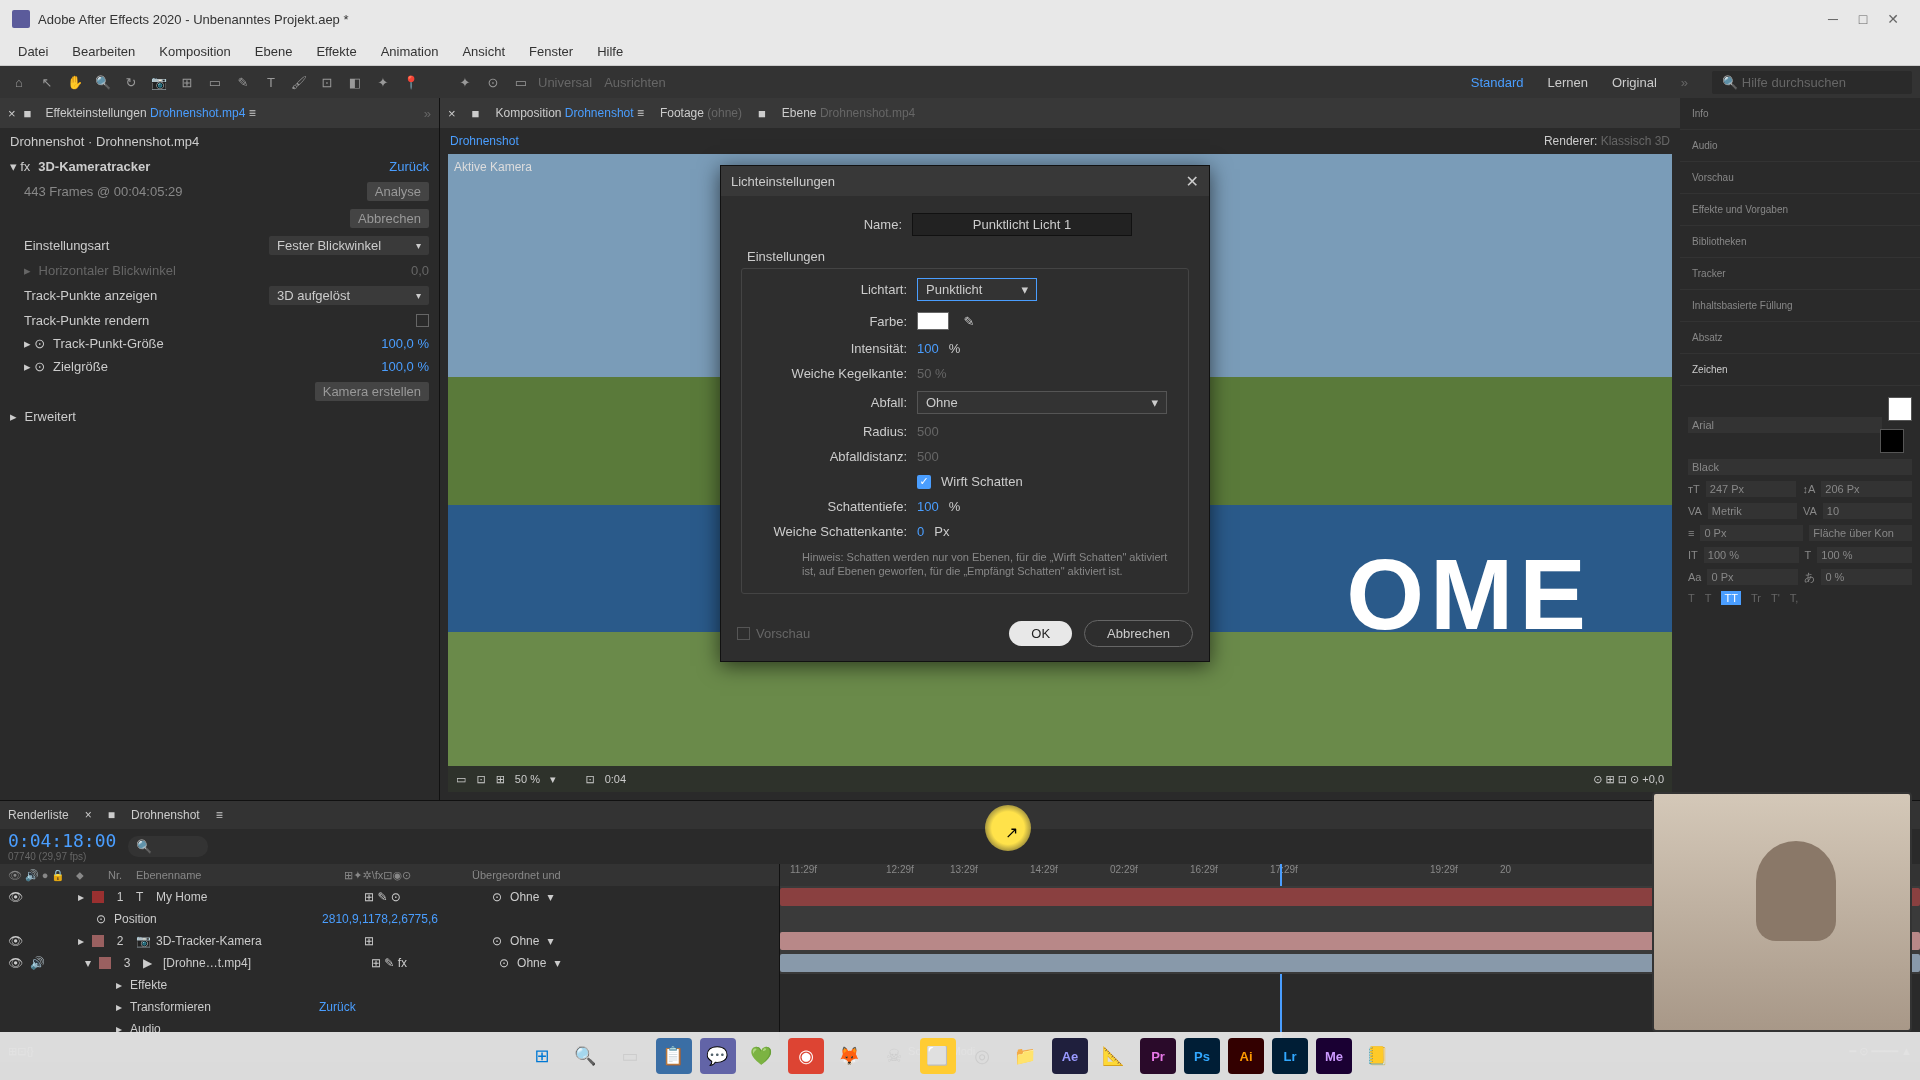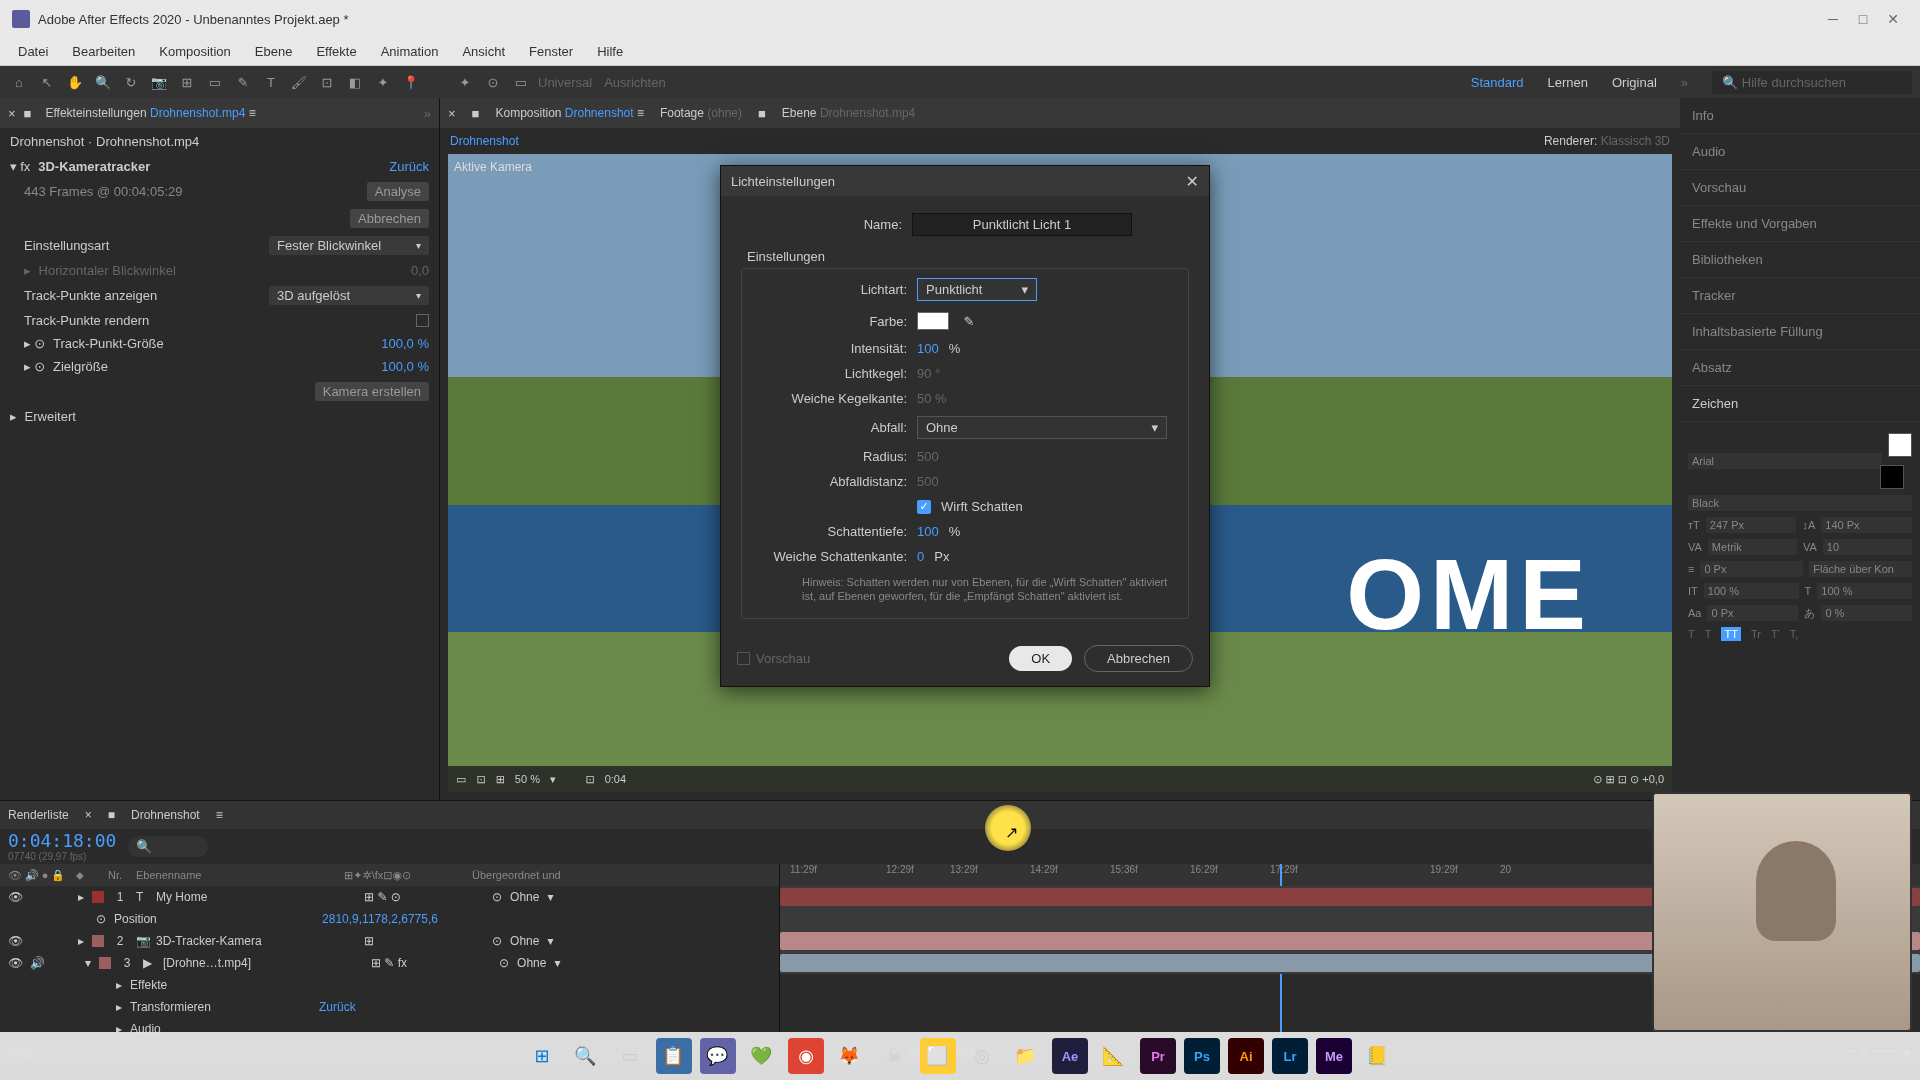--- a/index.html
+++ b/index.html
@@ -50,21 +50,21 @@
 .comp-panel .tab-row .tab .dim { color: #666; }
 .comp-panel .breadcrumb { padding: 6px 10px; display: flex; justify-content: space-between; font-size: 12px; }
 .comp-panel .breadcrumb .link { color: #4a9eff; }
 .comp-panel .viewer { flex: 1; background: linear-gradient(#7a9cb8 0%, #7a9cb8 35%, #5a7a3a 35%, #5a7a3a 55%, #2a5a8a 55%, #2a5a8a 75%, #6a8a4a 75%); position: relative; margin: 0 8px 8px 8px; padding-left: 7px; }
 .comp-panel .viewer .active-cam { position: absolute; top: 6px; left: 6px; font-size: 12px; color: #ddd; }
 .comp-panel .viewer .ome-text { position: absolute; right: 80px; bottom: 140px; font-size: 100px; font-weight: 900; color: #fff; letter-spacing: 6px; }
 .comp-panel .viewer .footer { position: absolute; bottom: 0; left: 0; right: 0; height: 26px; background: rgba(40,40,40,0.9); display: flex; align-items: center; gap: 10px; padding: 0 8px; font-size: 11px; }
 
 
 .right-panel { width: 240px; background: #2a2a2a; display: flex; flex-direction: column; color: #888; }
-.right-panel .panel-item { padding: 10px 12px; border-bottom: 1px solid #333; font-size: 13px; }
+.right-panel .panel-item { padding: 10px 12px; border-bottom: 1px solid #333; font-size: 10px; }
 .right-panel .char-panel { flex: 1; padding: 8px; }
 .right-panel .char-row { display: flex; align-items: center; gap: 6px; padding: 3px 0; font-size: 11px; }
 .right-panel .char-row .field { background: #333; padding: 2px 4px; flex: 1; }
 .right-panel .swatch { width: 24px; height: 24px; background: #fff; border: 1px solid #555; }
 .right-panel .swatch2 { width: 24px; height: 24px; background: #000; border: 1px solid #555; margin-left: -8px; margin-top: 8px; }
 
 
 .dialog { position: absolute; left: 720px; top: 165px; width: 490px; background: #2e2e2e; border: 1px solid #111; box-shadow: 0 4px 20px rgba(0,0,0,0.6); z-index: 100; }
 .dialog .dlg-title { height: 30px; display: flex; align-items: center; justify-content: space-between; padding: 0 10px; background: #383838; font-size: 13px; }
 .dialog .dlg-title .close { font-size: 16px; cursor: pointer; }
@@ -287,21 +287,21 @@
             <div class="swatch2"></div>
           </div>
         </div>
       <div class="char-row">
           <div class="field">Black</div>
         </div>
       <div class="char-row">
           <span>тT</span>
           <div class="field">247 Px</div>
           <span>↕A</span>
-          <div class="field">140 Px</div>
+          <div class="field">206 Px</div>
         </div>
       <div class="char-row">
           <span>VA</span>
           <div class="field">Metrik</div>
           <span>VA</span>
           <div class="field">10</div>
         </div>
       <div class="char-row">
           <span>≡</span>
           <div class="field">0 Px</div>
@@ -352,24 +352,20 @@
         </div>
       <div class="dlg-row">
           <span class="lbl">Farbe:</span>
           <div class="swatch"></div>
           <div class="eyedrop">✎</div>
         </div>
       <div class="dlg-row">
           <span class="lbl">Intensität:</span>
           <span class="val">100</span>
           <span class="unit">%</span>
-        </div>
-      <div class="dlg-row">
-          <span class="lbl">Lichtkegel:</span>
-          <span class="dim">90 °</span>
         </div>
       <div class="dlg-row">
           <span class="lbl">Weiche Kegelkante:</span>
           <span class="dim">50 %</span>
         </div>
       <div class="dlg-row">
           <span class="lbl">Abfall:</span>
           <div class="select2">
             <span>Ohne</span>
             <span>▾</span>
@@ -507,21 +503,21 @@
           <span>▸</span>
           <span>Audio</span>
         </div>
     </div>
     <div class="track-area">
       <div class="ruler">
         <span style="left:10px">11:29f</span>
         <span style="left:106px">12:29f</span>
         <span style="left:170px">13:29f</span>
         <span style="left:250px">14:29f</span>
-        <span style="left:330px">15:36f</span>
+        <span style="left:330px">02:29f</span>
         <span style="left:410px">16:29f</span>
         <span style="left:490px">17:29f</span>
         <span style="left:650px">19:29f</span>
         <span style="left:720px">20</span>
         <div style="position:absolute;left:500px;top:0;width:2px;height:200px;background:#4a9eff"></div>
       </div>
       <div class="track">
           <div class="bar" style="left:0;right:0;background:#8a4040"></div>
         </div>
       <div class="track"></div>

